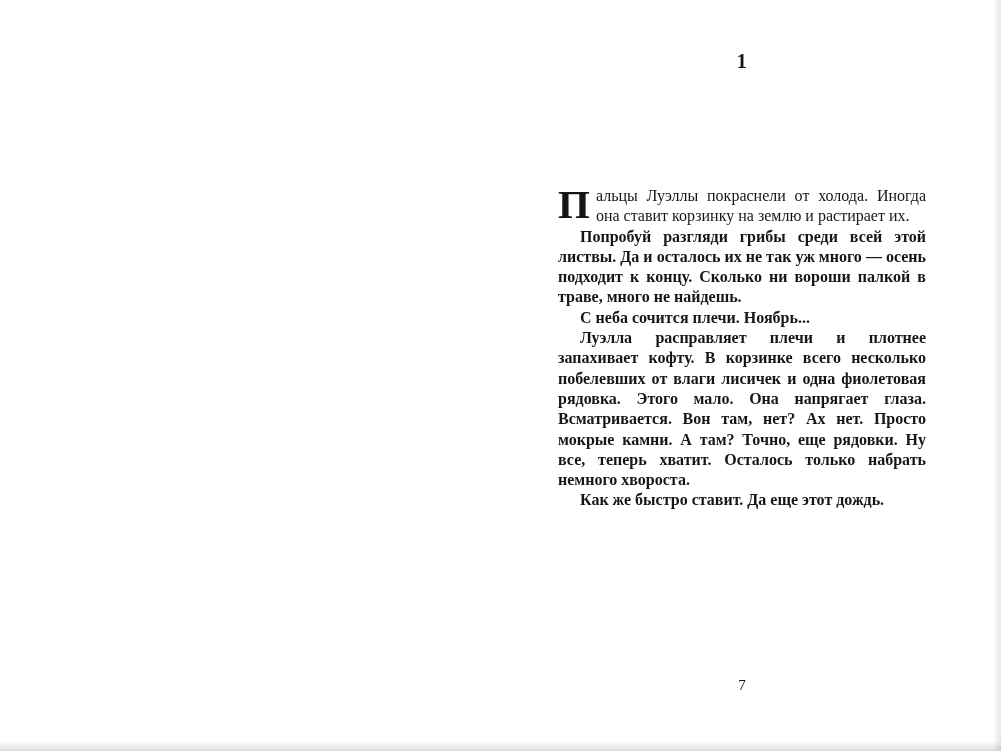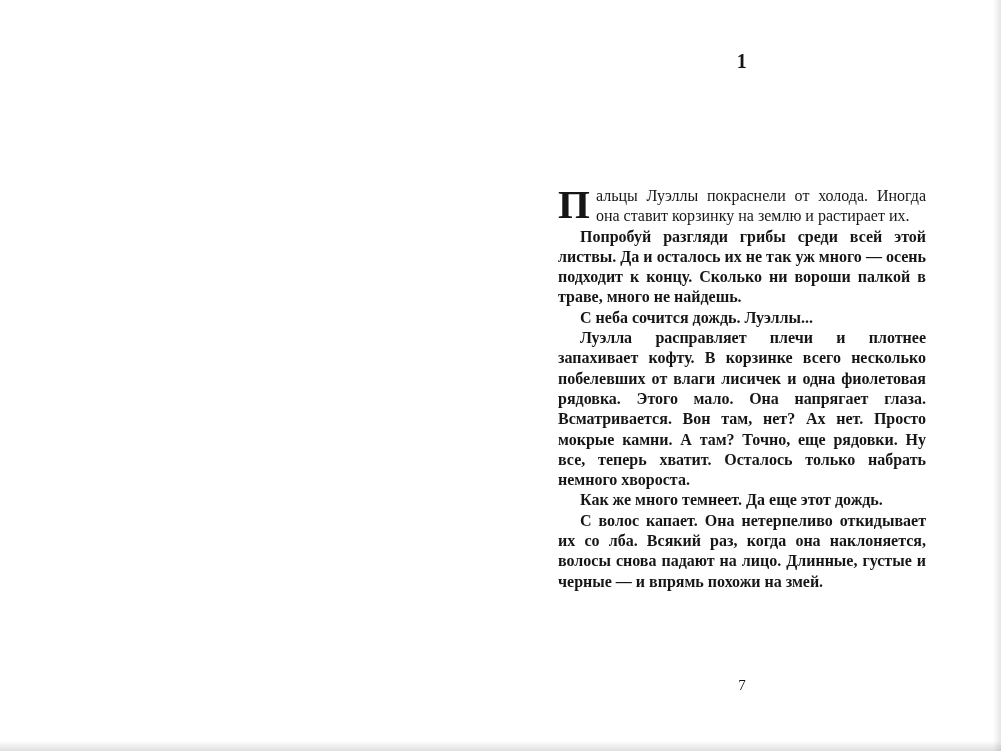--- a/index.html
+++ b/index.html
@@ -74,24 +74,23 @@
 </head>
 <body>
 
 <div class="scan-page">
 
   <div class="chapter-number">1</div>
 
   <div class="text-column">
       <p class=""><span class="dropcap">П</span>альцы Луэллы покраснели от холода. Иногда она ставит корзинку на землю и растирает их.</p>
       <p class="indent">Попробуй разгляди грибы среди всей этой листвы. Да и осталось их не так уж много — осень подходит к концу. Сколько ни вороши палкой в траве, много не найдешь.</p>
-      <p class="indent">С неба сочится дождь. Луэллы...</p>
+      <p class="indent">С неба сочится плечи. Ноябрь...</p>
       <p class="indent">Луэлла расправляет плечи и плотнее запахивает кофту. В корзинке всего несколько побелевших от влаги лисичек и одна фиолетовая рядовка. Этого мало. Она напрягает глаза. Всматривается. Вон там, нет? Ах нет. Просто мокрые камни. А там? Точно, еще рядовки. Ну все, теперь хватит. Осталось только набрать немного хвороста.</p>
-      <p class="indent">Как же много темнеет. Да еще этот дождь.</p>
-      <p class="indent">С волос капает. Она нетерпеливо откидывает их со лба. Всякий раз, когда она наклоняется, волосы снова падают на лицо. Длинные, густые и черные — и впрямь похожи на змей.</p>
+      <p class="indent">Как же быстро ставит. Да еще этот дождь.</p>
     </div>
 
   <div class="page-number">7</div>
 
   <div class="edge-shadow-bottom"></div>
   <div class="edge-shadow-right"></div>
 
 </div>
 
 </body></html>

